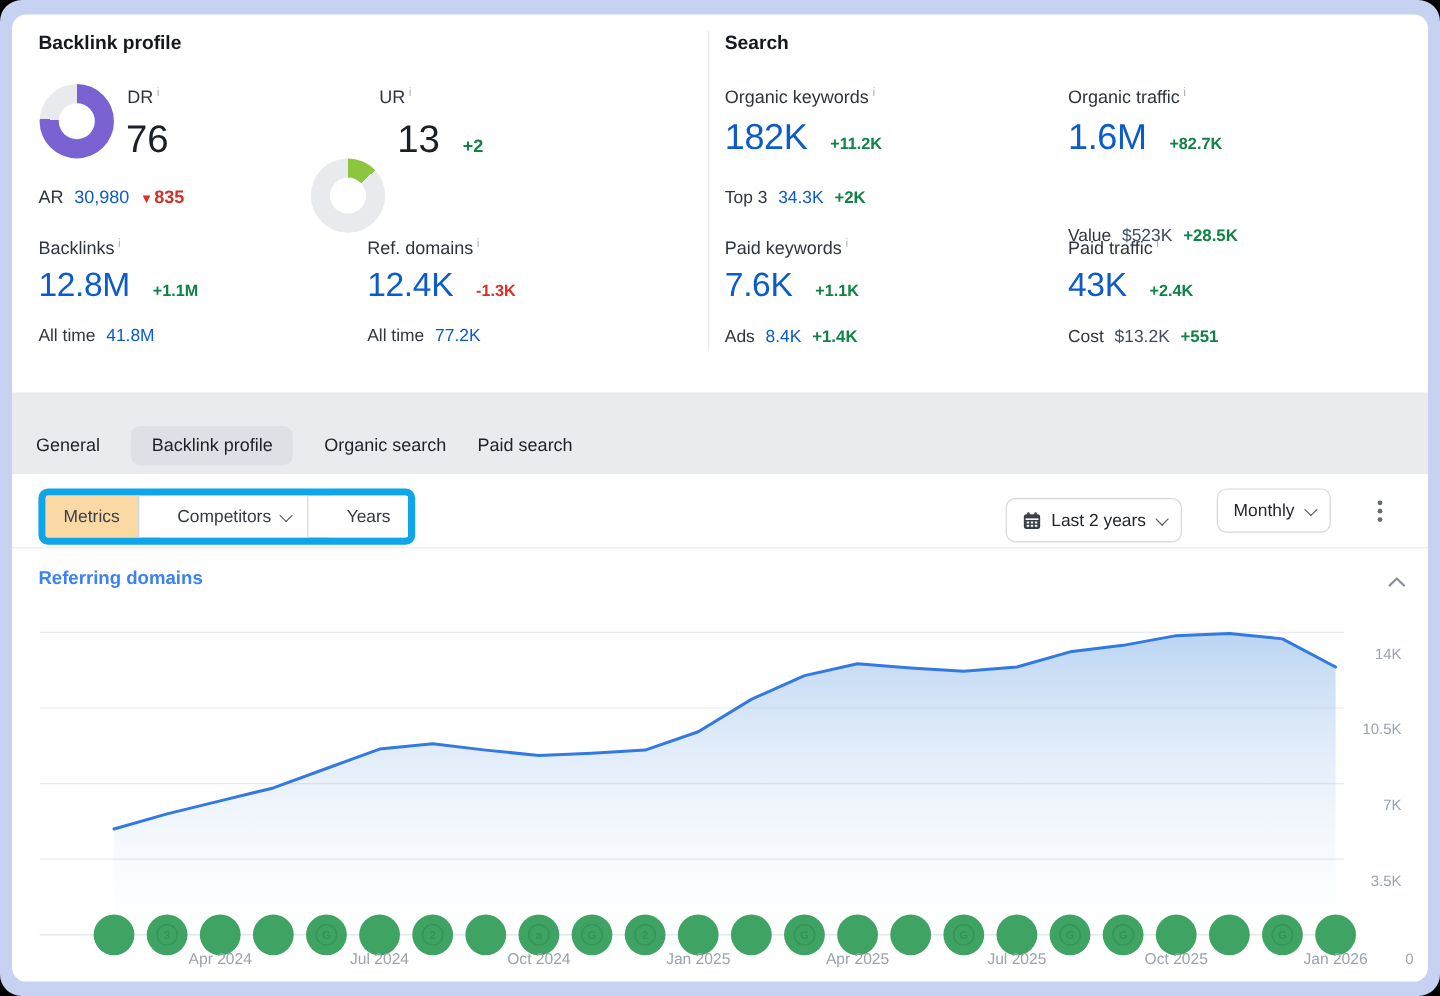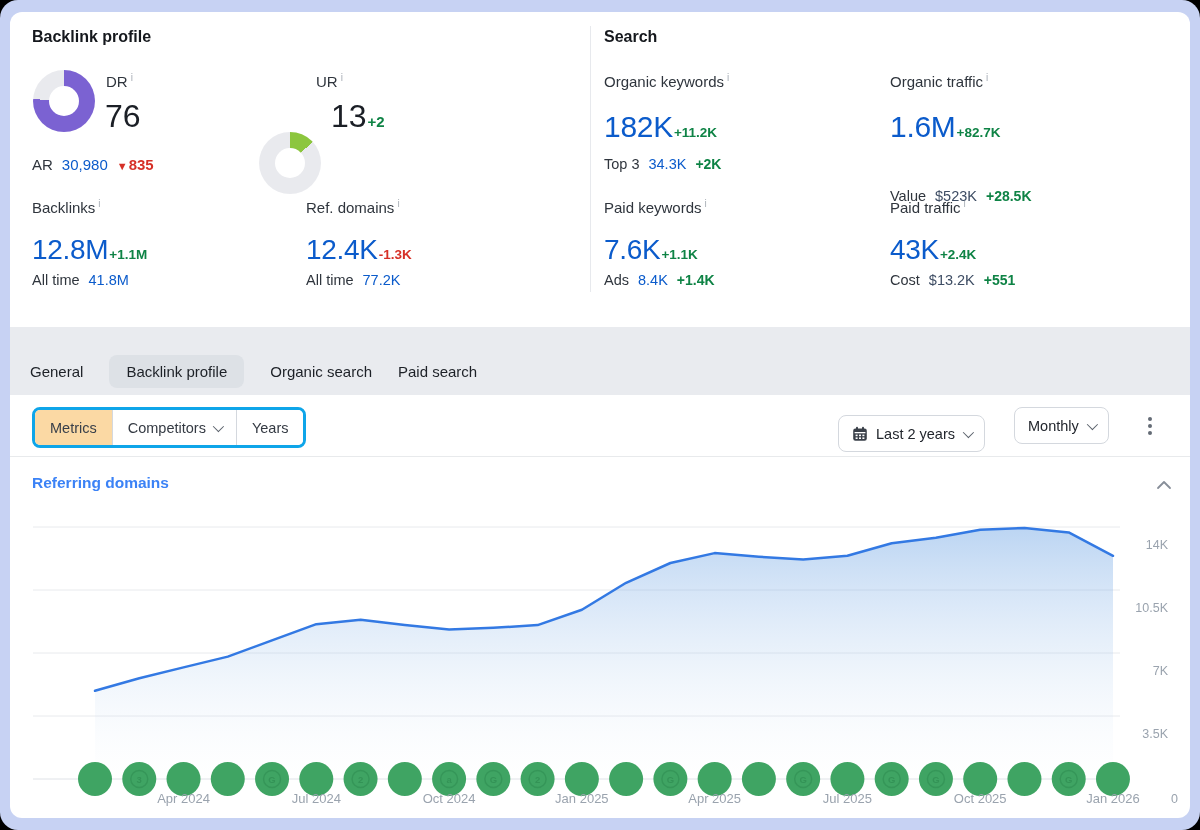--- a/index.html
+++ b/index.html
@@ -7,43 +7,43 @@
        -webkit-font-smoothing:antialiased;}
   .frame{position:absolute;inset:0;background:#c7d2f3;border-radius:18px;}
   .content{position:absolute;left:10px;top:12px;width:1180px;height:806px;background:#fff;
            border-radius:12px;overflow:hidden;}
   .abs{position:absolute;}
 
   
   .sec-title{font-size:16px;font-weight:700;color:#15181d;}
   .metric-label{font-size:15px;color:#2f353d;}
   sup.info{font-size:10px;color:#aab0b8;margin-left:3px;vertical-align:super;}
-  .big-row{display:flex;align-items:baseline;gap:1px;}
-  .big-val{font-size:28px;font-weight:500;color:#0b5bcb;letter-spacing:-0.3px;margin-top:12px;}
+  .big-row{display:flex;align-items:baseline;gap:19px;}
+  .big-val{font-size:28px;font-weight:500;color:#0b5bcb;letter-spacing:-0.3px;}
   .delta{font-size:13.5px;font-weight:600;}
   .delta.up{color:#0e8345;}
   .delta.down{color:#d63027;}
   .sub-row{font-size:14.5px;color:#2f353d;display:flex;gap:9px;align-items:baseline;}
   .sub-row .link{color:#0b5bcb;cursor:pointer;}
   .sub-row .money{color:#3d4c63;}
   .donut{width:62px;height:62px;border-radius:50%;position:relative;}
   .donut::after{content:"";position:absolute;inset:16px;background:#fff;border-radius:50%;}
   .donut-score{font-size:32px;font-weight:500;color:#1b1f26;line-height:1;}
   .v-divider{width:1px;background:#e7e9ed;}
   .tri-down{color:#d63027;font-size:11px;margin-right:1px;}
 
   
   .tabs-band{background:#e9ebef;margin-top:22px;}
   .tabs-row{display:flex;align-items:center;gap:26px;height:37px;}
   .tab{font-size:15px;color:#1d2127;padding:8px 0;cursor:pointer;white-space:nowrap;}
   .tab.active{background:#dde1e6;border-radius:8px;padding:8px 17px;}
 
   
-  .seg{display:inline-flex;height:35px;border:3px solid #0ea5e9;border-radius:8px;overflow:hidden;
-       background:#fff;align-items:stretch;}
+  .seg{display:inline-flex;height:35px;border:6px solid #0ea5e9;border-radius:8px;overflow:hidden;
+       background:#fff;align-items:stretch;gap:17px;}
   .seg-btn{display:flex;align-items:center;gap:7px;padding:0 15px;font-size:14.5px;color:#343a43;
            background:#fff;cursor:pointer;border-right:1px solid #d4d8de;}
   .seg-btn:last-child{border-right:none;}
   .seg-btn.active{background:#fbd9a4;color:#39404a;}
   .btn{display:inline-flex;height:35px;align-items:center;gap:8px;border:1px solid #d4d8de;
        border-radius:8px;background:#fff;padding:0 13px;font-size:14.5px;color:#22262d;cursor:pointer;}
   .caret{width:7px;height:7px;border-right:1.7px solid #5a616b;border-bottom:1.7px solid #5a616b;
          transform:rotate(45deg) translateY(-2px);display:inline-block;}
   .kebab{display:flex;flex-direction:column;gap:3px;align-items:center;cursor:pointer;padding:6px;}
   .kebab span{width:4px;height:4px;border-radius:50%;background:#646b75;}

